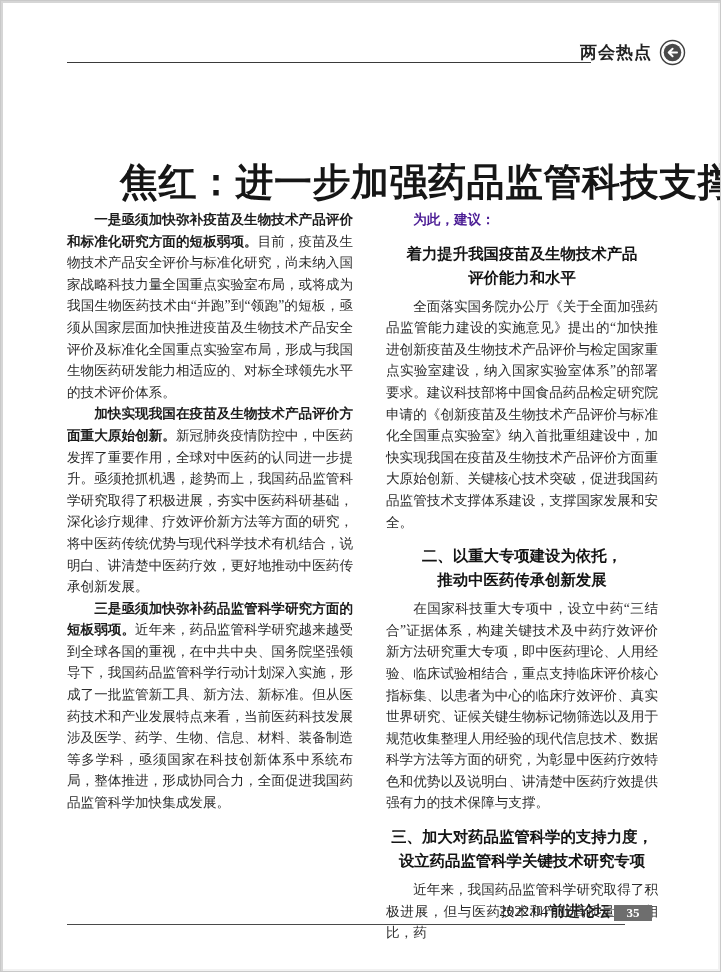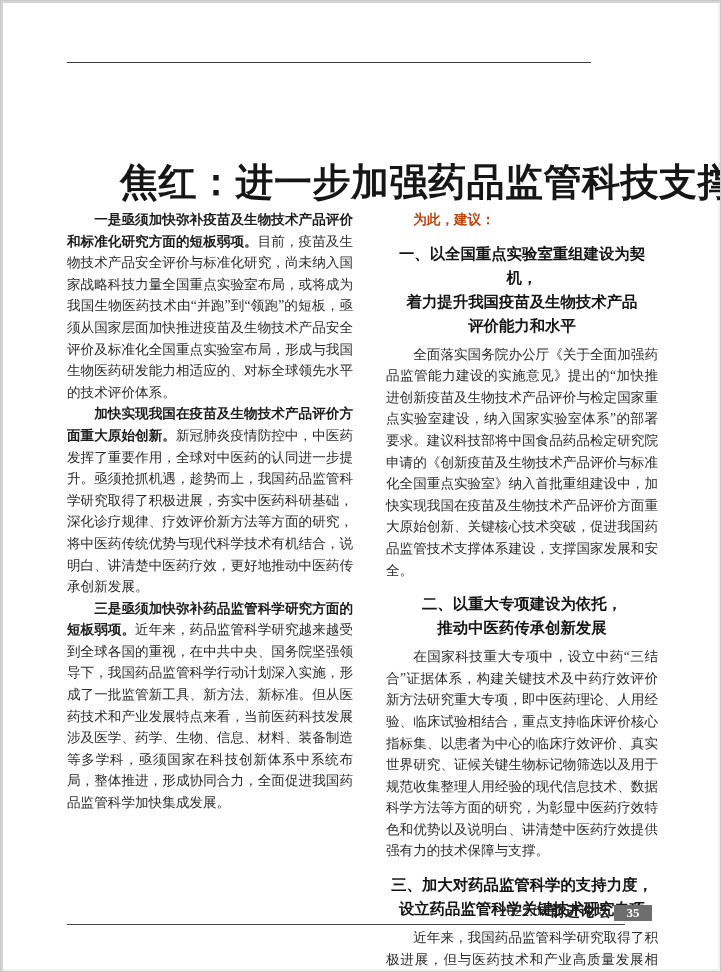--- a/index.html
+++ b/index.html
@@ -42,21 +42,21 @@
   .col{font-size:13.6px;line-height:21.6px;text-align:justify;}
   .col-left{width:286px;}
   .col-right{width:272px;}
   .col p{margin:0;text-indent:2em;}
   .lead-bold{
     font-family:Liberation Sans, sans-serif;
     font-weight:700;color:#1d1d1d;
   }
   .intro-line{
     font-family:"Liberation Sans","DejaVu Sans",sans-serif;
-    font-weight:700;color:#c2410c;
+    font-weight:700;color:#4c1d95;
   }
   .sec-heading{
     margin:11px 0 6px 0;
     text-align:center;text-indent:0;
     font-size:15.4px;font-weight:700;line-height:24px;color:#141414;
   }
   .sec-heading span{display:block;}
   
   .footer-rule{
     position:absolute;left:66px;top:923px;width:558px;height:1px;
@@ -76,36 +76,43 @@
     font-size:13px;font-weight:700;
     display:flex;align-items:center;justify-content:center;
   }
 </style>
 </head>
 <body>
 
 <div class="page">
 
   <div class="header-rule"></div>
+  <div class="header-label-wrap">
+    <span class="section-label">两会热点</span>
+    <svg width="27" height="27" viewBox="0 0 27 27">
+      <circle cx="13.5" cy="13.5" r="12" fill="none" stroke="#3f3f3f" stroke-width="1.4"></circle>
+      <circle cx="13.5" cy="13.5" r="8.8" fill="#4a4a4a"></circle>
+      <path d="M18 13.5 H10.2 M13.6 9.8 L9.7 13.5 L13.6 17.2" stroke="#ffffff" stroke-width="2" fill="none" stroke-linecap="round" stroke-linejoin="round"></path>
+    </svg>
+  </div>
 
   <h1 class="article-title">焦红：进一步加强药品监管科技支撑</h1>
 
   <div class="columns">
 
     <div class="col col-left">
       <p><span class="lead-bold">一是亟须加快弥补疫苗及生物技术产品评价和标准化研究方面的短板弱项。</span><span>目前，疫苗及生物技术产品安全评价与标准化研究，尚未纳入国家战略科技力量全国重点实验室布局，或将成为我国生物医药技术由“并跑”到“领跑”的短板，亟须从国家层面加快推进疫苗及生物技术产品安全评价及标准化全国重点实验室布局，形成与我国生物医药研发能力相适应的、对标全球领先水平的技术评价体系。</span></p>
       <p><span class="lead-bold">加快实现我国在疫苗及生物技术产品评价方面重大原始创新。</span><span>新冠肺炎疫情防控中，中医药发挥了重要作用，全球对中医药的认同进一步提升。亟须抢抓机遇，趁势而上，我国药品监管科学研究取得了积极进展，夯实中医药科研基础，深化诊疗规律、疗效评价新方法等方面的研究，将中医药传统优势与现代科学技术有机结合，说明白、讲清楚中医药疗效，更好地推动中医药传承创新发展。</span></p>
       <p><span class="lead-bold">三是亟须加快弥补药品监管科学研究方面的短板弱项。</span><span>近年来，药品监管科学研究越来越受到全球各国的重视，在中共中央、国务院坚强领导下，我国药品监管科学行动计划深入实施，形成了一批监管新工具、新方法、新标准。但从医药技术和产业发展特点来看，当前医药科技发展涉及医学、药学、生物、信息、材料、装备制造等多学科，亟须国家在科技创新体系中系统布局，整体推进，形成协同合力，全面促进我国药品监管科学加快集成发展。</span></p>
     </div>
 
     <div class="col col-right">
       <p><span class="intro-line">为此，建议：</span></p>
 
       <h2 class="sec-heading">
-        <span>一、以全国重点实验室重组建设为契机，</span>
         <span>着力提升我国疫苗及生物技术产品</span>
         <span>评价能力和水平</span>
       </h2>
       <p>全面落实国务院办公厅《关于全面加强药品监管能力建设的实施意见》提出的“加快推进创新疫苗及生物技术产品评价与检定国家重点实验室建设，纳入国家实验室体系”的部署要求。建议科技部将中国食品药品检定研究院申请的《创新疫苗及生物技术产品评价与标准化全国重点实验室》纳入首批重组建设中，加快实现我国在疫苗及生物技术产品评价方面重大原始创新、关键核心技术突破，促进我国药品监管技术支撑体系建设，支撑国家发展和安全。</p>
 
       <h2 class="sec-heading">
         <span>二、以重大专项建设为依托，</span>
         <span>推动中医药传承创新发展</span>
       </h2>
       <p>在国家科技重大专项中，设立中药“三结合”证据体系，构建关键技术及中药疗效评价新方法研究重大专项，即中医药理论、人用经验、临床试验相结合，重点支持临床评价核心指标集、以患者为中心的临床疗效评价、真实世界研究、证候关键生物标记物筛选以及用于规范收集整理人用经验的现代信息技术、数据科学方法等方面的研究，为彰显中医药疗效特色和优势以及说明白、讲清楚中医药疗效提供强有力的技术保障与支撑。</p>

